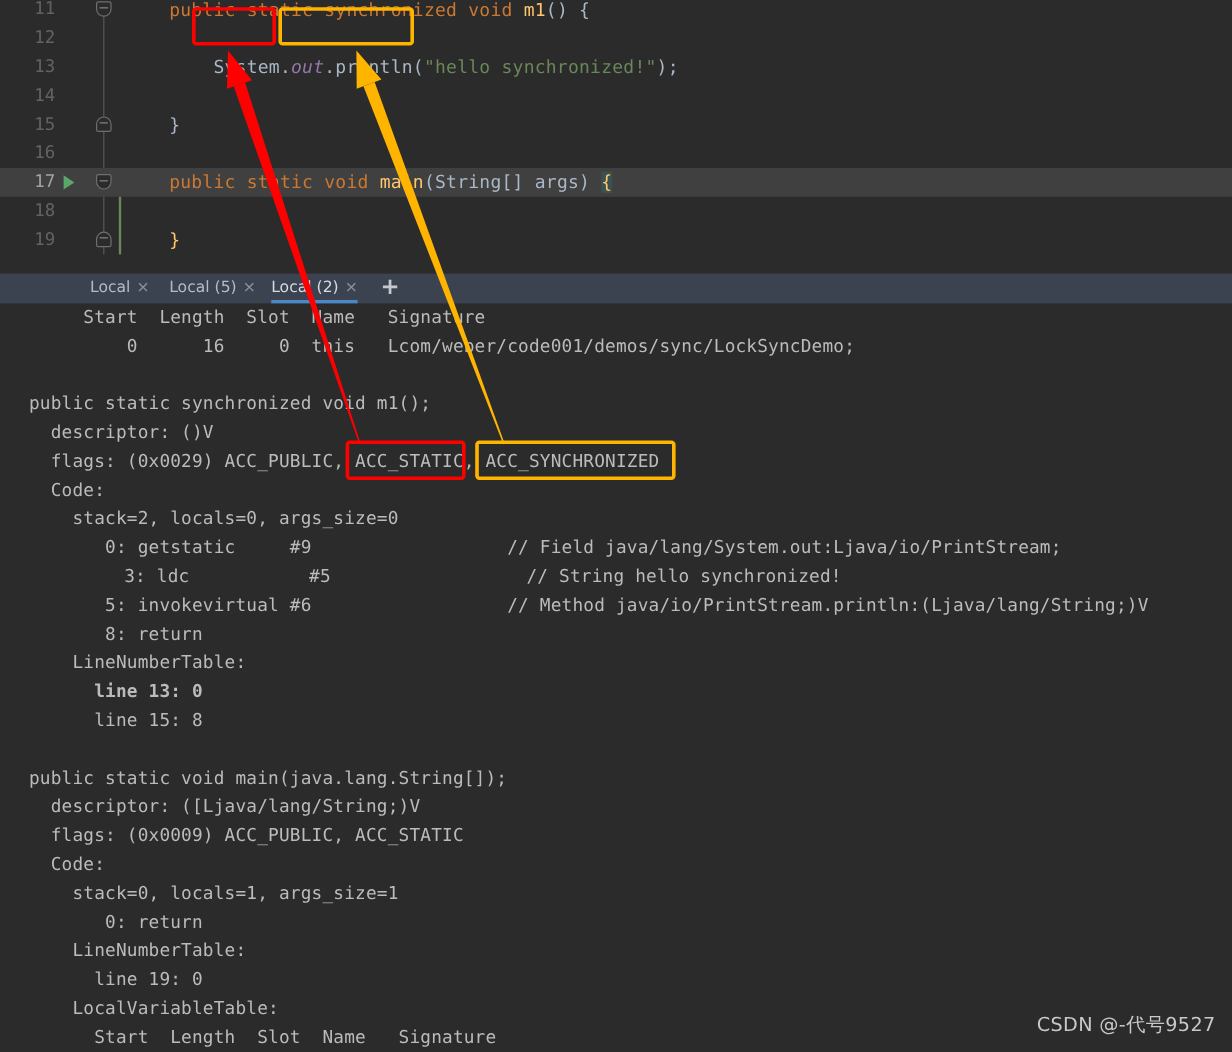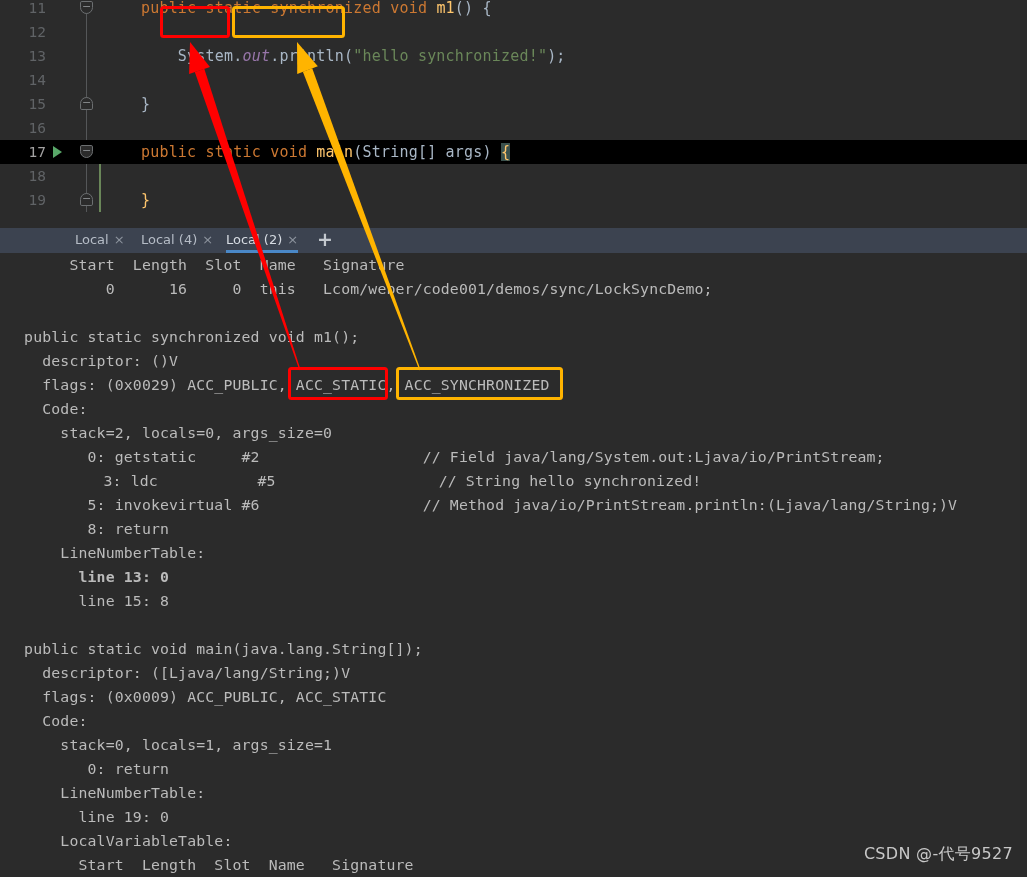--- a/index.html
+++ b/index.html
@@ -24,21 +24,21 @@
     background: #2b2b2b;
     overflow: hidden;
   }
   .ed-row {
     position: absolute;
     left: 0;
     width: 1027px;
     height: 24px;
     line-height: 24px;
   }
-  .ed-row.current { background: #000000; }
+  .ed-row.current { background: #404040; }
   .gutter-num {
     position: absolute;
     left: 0;
     width: 46px;
     text-align: right;
     color: #606366;
     font-size: 14.5px;
     font-family: "DejaVu Sans Mono", "Liberation Mono", monospace;
   }
   .gutter-num.cur { color: #a4a3a3; }
@@ -229,36 +229,36 @@
     <div class="ed-row" style="top: 188px;">
       <span class="gutter-num">19</span>
       <span class="fold-mark up" style="top: 5px;">−</span>
       <span class="ed-code"><span class="plain">    </span><span class="brace-y">}</span></span>
     </div>
   </div>
 
 <div id="tabbar">
   <span class="tb-label" style="left:6px;">Terminal:</span>
 <div class="tb-tab" style="left: 75px;"><span>Local</span><span class="tclose">×</span></div>
-    <div class="tb-tab" style="left: 141px;"><span>Local (4)</span><span class="tclose">×</span></div>
+    <div class="tb-tab" style="left: 141px;"><span>Local (5)</span><span class="tclose">×</span></div>
     <div class="tb-tab active" style="left: 226px;"><span>Local (2)</span><span class="tclose">×</span></div>
     <div class="tb-underline" style="left: 226px; width: 72px;"></div>
     <div class="tb-plus" style="left: 317px;">+</div>
   </div>
 
 <div id="terminal">
     <div class="term-line" style="top: 0px; left: 6px;">       Start  Length  Slot  Name   Signature</div>
     <div class="term-line" style="top: 24px; left: 6px;">           0      16     0  this   Lcom/weber/code001/demos/sync/LockSyncDemo;</div>
     <div class="term-line" style="top: 48px; left: 6px;"></div>
     <div class="term-line" style="top: 72px; left: 6px;">  public static synchronized void m1();</div>
     <div class="term-line" style="top: 96px; left: 6px;">    descriptor: ()V</div>
     <div class="term-line" style="top: 120px; left: 6px;">    flags: (0x0029) ACC_PUBLIC, ACC_STATIC, ACC_SYNCHRONIZED</div>
     <div class="term-line" style="top: 144px; left: 6px;">    Code:</div>
     <div class="term-line" style="top: 168px; left: 6px;">      stack=2, locals=0, args_size=0</div>
-    <div class="term-line" style="top: 192px; left: 6px;">         0: getstatic     #2                  // Field java/lang/System.out:Ljava/io/PrintStream;</div>
+    <div class="term-line" style="top: 192px; left: 6px;">         0: getstatic     #9                  // Field java/lang/System.out:Ljava/io/PrintStream;</div>
     <div class="term-line" style="top: 216px; left: 22px;">         3: ldc           #5                  // String hello synchronized!</div>
     <div class="term-line" style="top: 240px; left: 6px;">         5: invokevirtual #6                  // Method java/io/PrintStream.println:(Ljava/lang/String;)V</div>
     <div class="term-line" style="top: 264px; left: 6px;">         8: return</div>
     <div class="term-line" style="top: 288px; left: 6px;">      LineNumberTable:</div>
     <div class="term-line" style="top: 312px; left: 6px; font-weight: bold;">        line 13: 0</div>
     <div class="term-line" style="top: 336px; left: 6px;">        line 15: 8</div>
     <div class="term-line" style="top: 360px; left: 6px;"></div>
     <div class="term-line" style="top: 384px; left: 6px;">  public static void main(java.lang.String[]);</div>
     <div class="term-line" style="top: 408px; left: 6px;">    descriptor: ([Ljava/lang/String;)V</div>
     <div class="term-line" style="top: 432px; left: 6px;">    flags: (0x0009) ACC_PUBLIC, ACC_STATIC</div>

